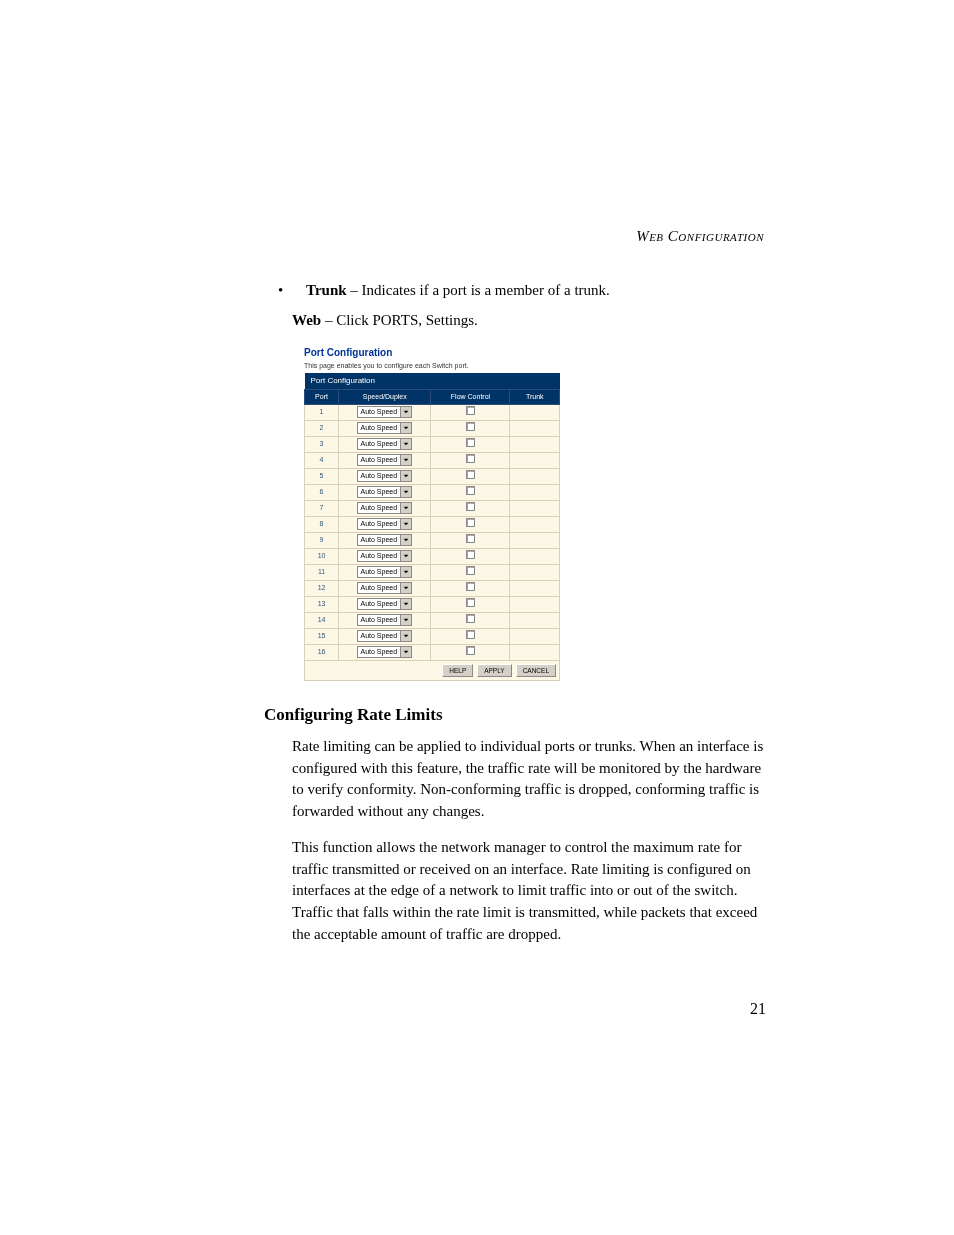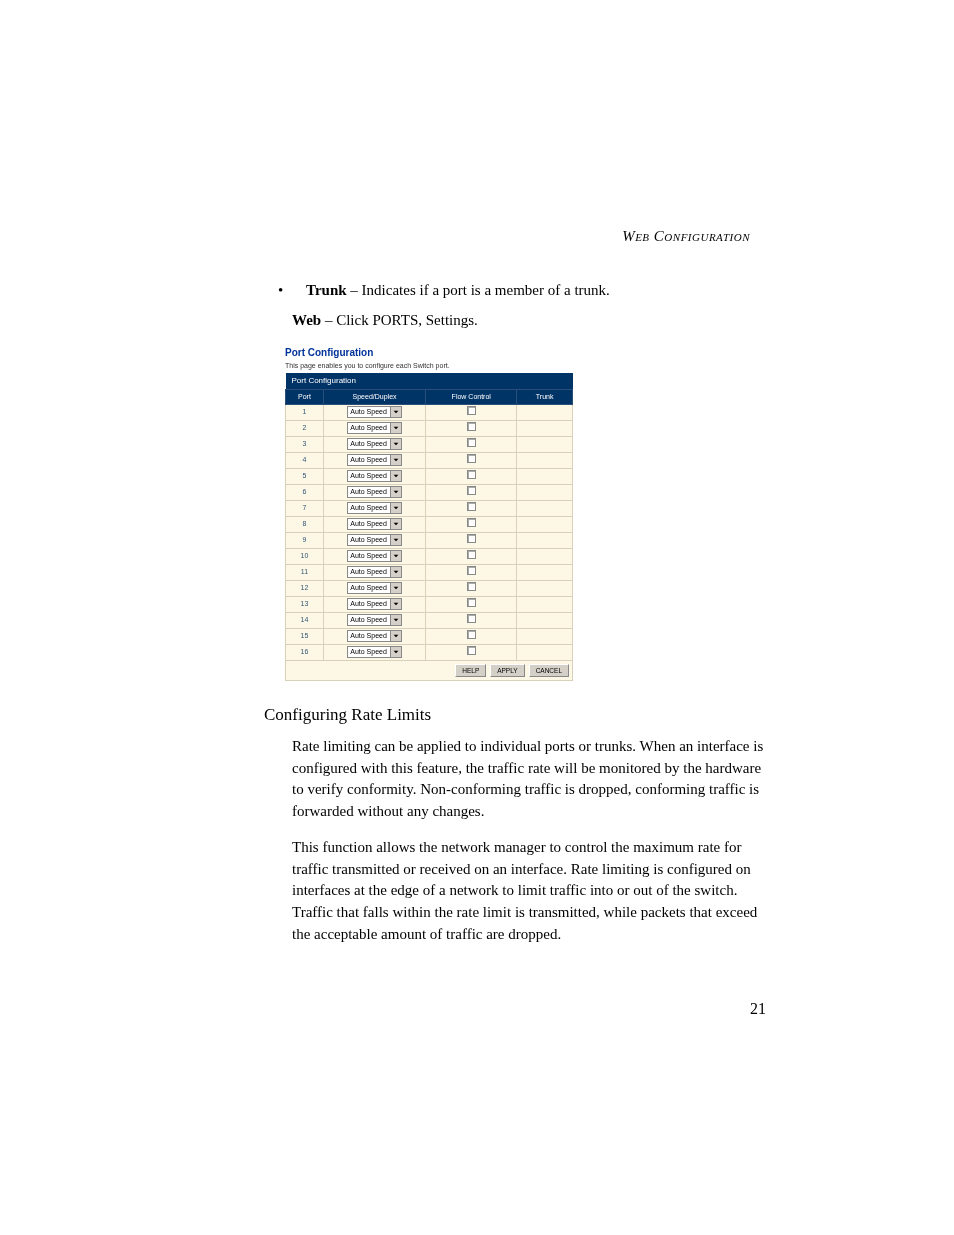--- a/index.html
+++ b/index.html
@@ -12,21 +12,21 @@
     position: relative;
     color: #000;
   }
   .page {
     padding: 220px 190px 0 264px;
     box-sizing: border-box;
   }
   .running-head {
     position: absolute;
     top: 228px;
-    right: 204px;
+    right: 190px;
     font-variant: small-caps;
     font-style: italic;
     font-size: 15px;
     font-family: Georgia, serif;
     letter-spacing: 0.5px;
   }
   .body-text {
     margin-top: 60px;
     font-size: 15px;
     line-height: 1.45;
@@ -36,22 +36,22 @@
     text-indent: -14px;
   }
   .bullet-dot {
     display: inline-block;
     width: 14px;
   }
   .web-line {
     margin: 8px 0 14px 28px;
   }
   .screenshot {
-    margin-left: 21px;
-    width: 288px;
+    margin-left: 40px;
+    width: 256px;
     font-family: Tahoma, Arial, sans-serif;
     font-size: 7px;
     color: #000;
   }
   .screenshot .title {
     color: #003399;
     font-weight: bold;
     font-size: 10px;
   }
   .screenshot .subtitle {
@@ -145,21 +145,21 @@
     font-family: Tahoma, Arial, sans-serif;
   }
   .fig-caption {
     text-align: center;
     font-weight: bold;
     font-size: 14px;
     margin: 30px 0 20px 0;
   }
   h3.section {
     font-size: 17px;
-    font-weight: normal;
+    font-weight: bold;
     margin: 22px 0 8px 0;
   }
   .para {
     margin: 0 0 14px 28px;
     font-size: 15px;
     line-height: 1.45;
   }
   .page-num {
     position: absolute;
     right: 188px;

